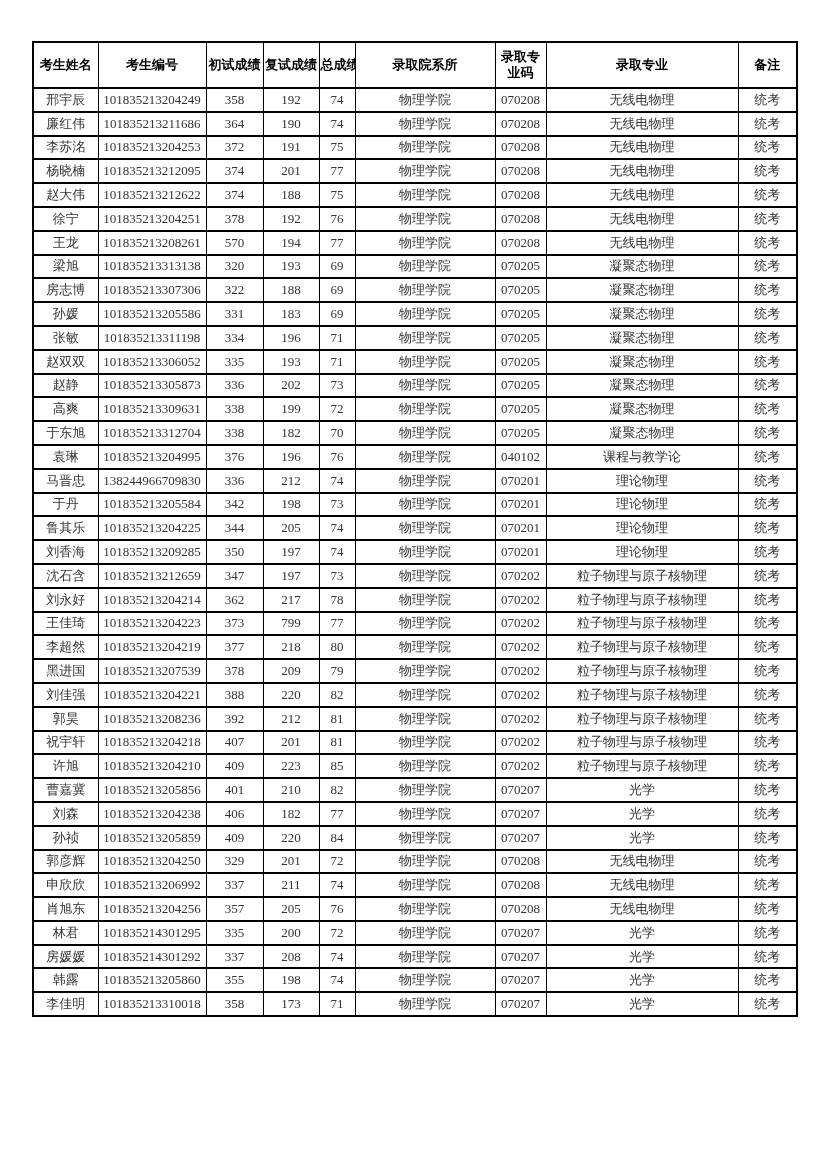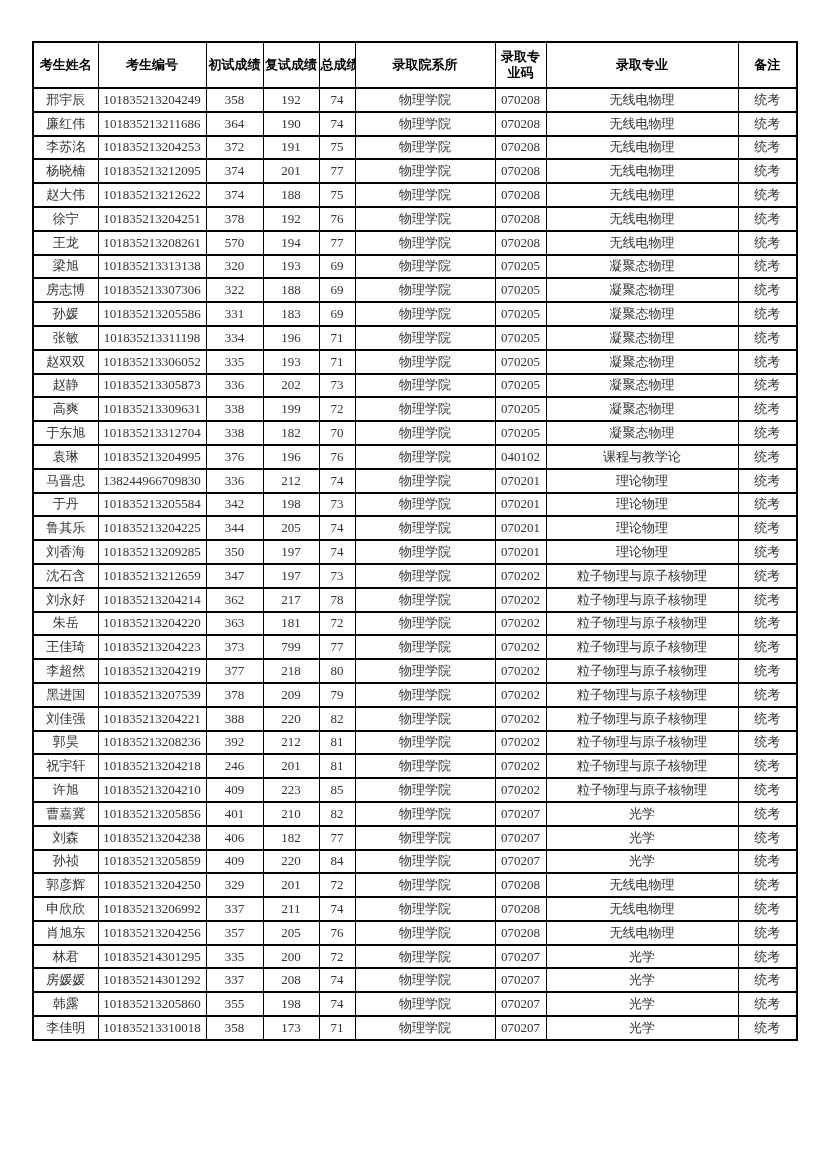--- a/index.html
+++ b/index.html
@@ -319,31 +319,20 @@
           <td>101835213204214</td>
           <td>362</td>
           <td>217</td>
           <td>78</td>
           <td>物理学院</td>
           <td>070202</td>
           <td>粒子物理与原子核物理</td>
           <td>统考</td>
         </tr>
         <tr>
-          <td>朱岳</td>
-          <td>101835213204220</td>
-          <td>363</td>
-          <td>181</td>
-          <td>72</td>
-          <td>物理学院</td>
-          <td>070202</td>
-          <td>粒子物理与原子核物理</td>
-          <td>统考</td>
-        </tr>
-        <tr>
           <td>王佳琦</td>
           <td>101835213204223</td>
           <td>373</td>
           <td>799</td>
           <td>77</td>
           <td>物理学院</td>
           <td>070202</td>
           <td>粒子物理与原子核物理</td>
           <td>统考</td>
         </tr>
@@ -387,21 +376,21 @@
           <td>212</td>
           <td>81</td>
           <td>物理学院</td>
           <td>070202</td>
           <td>粒子物理与原子核物理</td>
           <td>统考</td>
         </tr>
         <tr>
           <td>祝宇轩</td>
           <td>101835213204218</td>
-          <td>246</td>
+          <td>407</td>
           <td>201</td>
           <td>81</td>
           <td>物理学院</td>
           <td>070202</td>
           <td>粒子物理与原子核物理</td>
           <td>统考</td>
         </tr>
         <tr>
           <td>许旭</td>
           <td>101835213204210</td>

